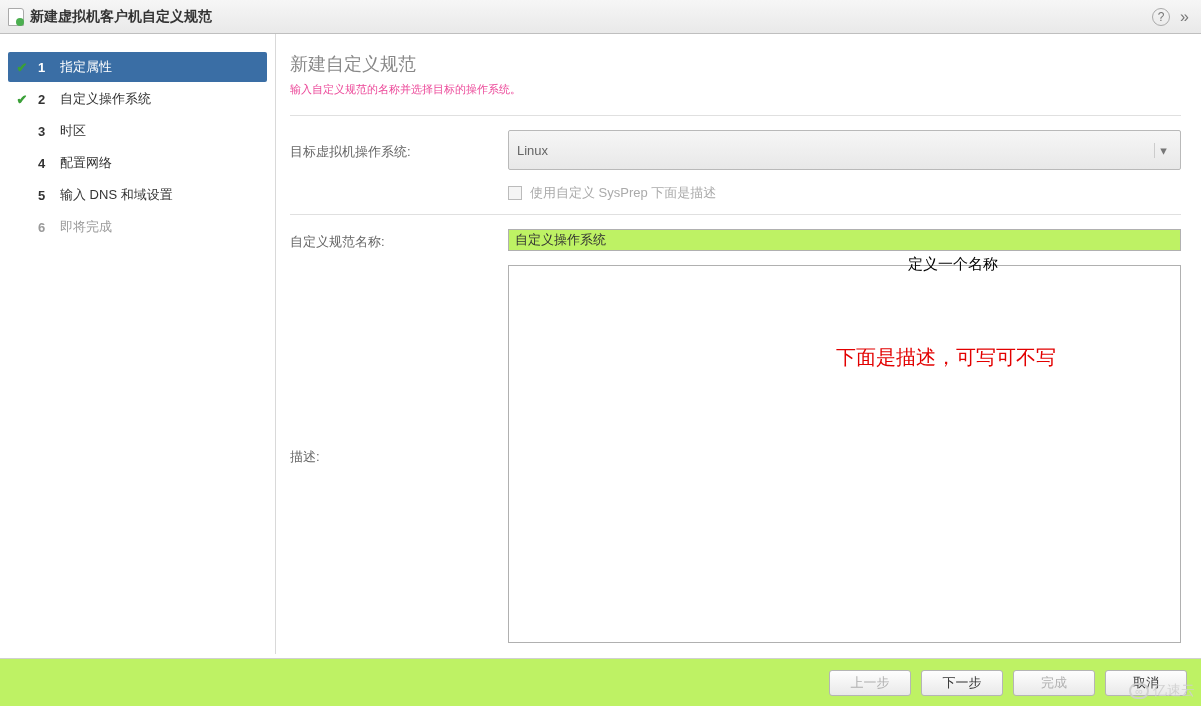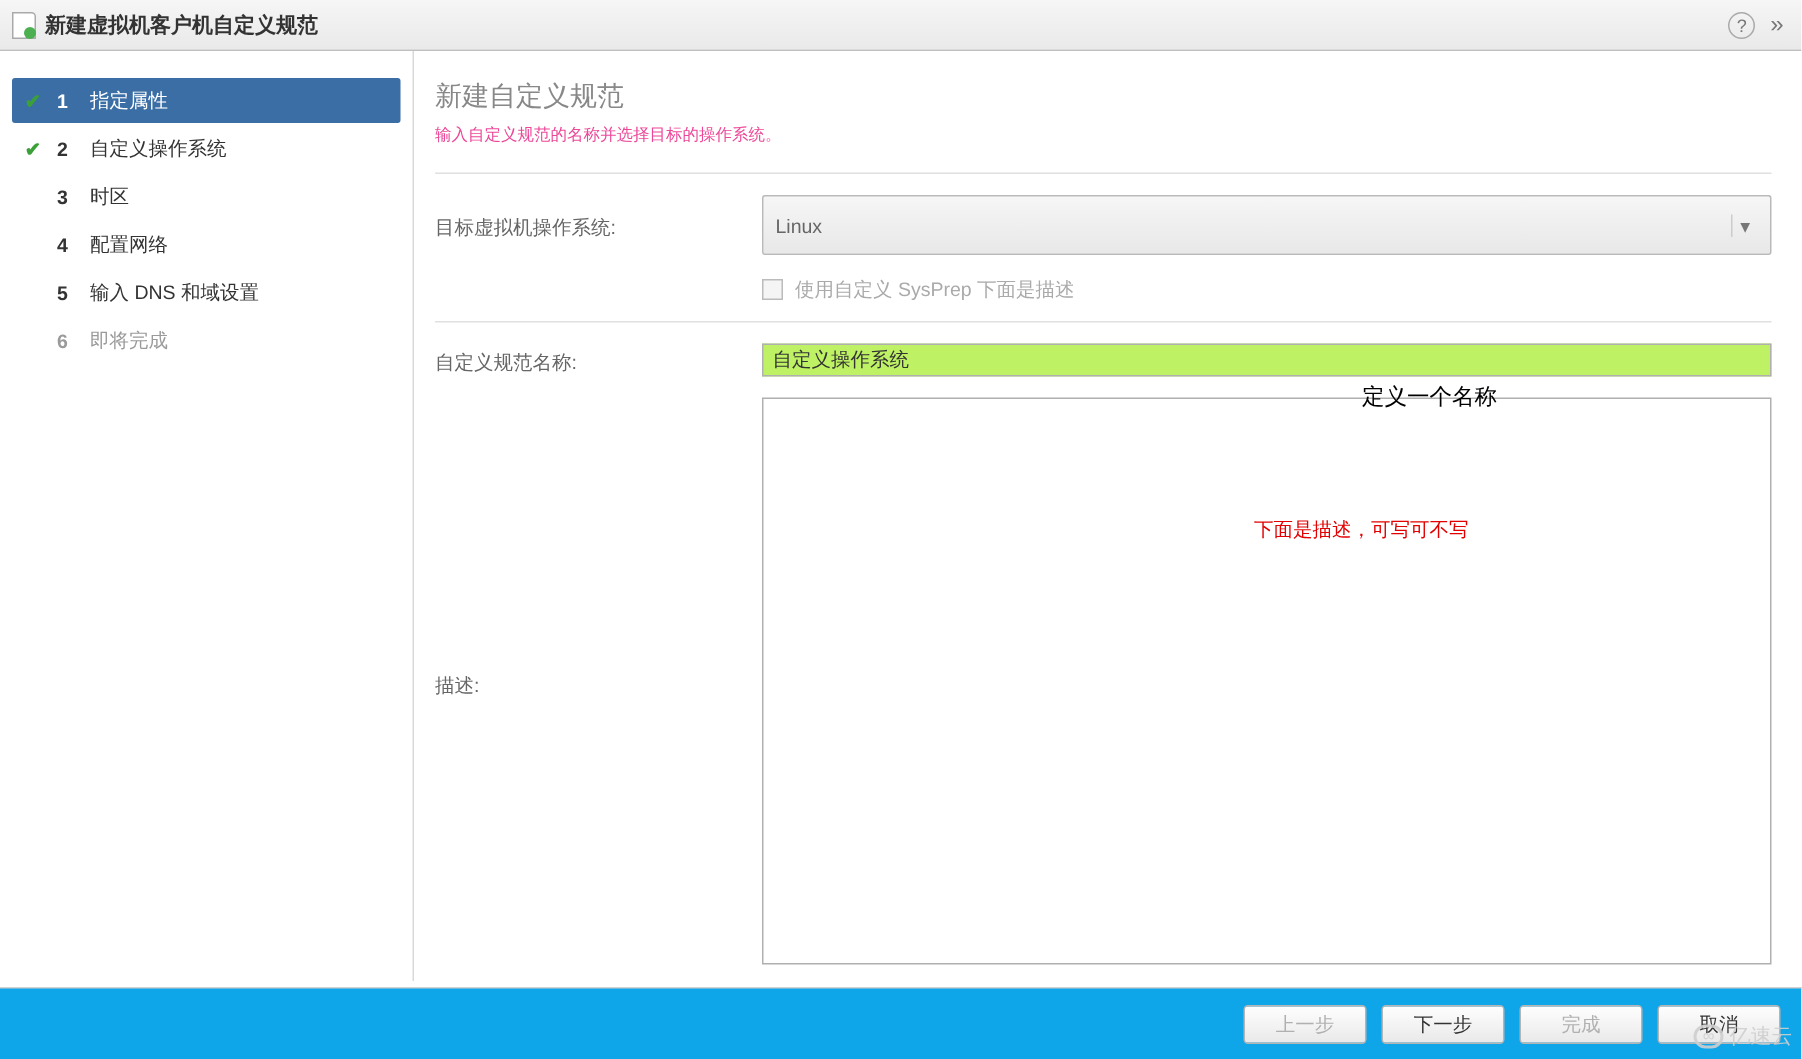--- a/index.html
+++ b/index.html
@@ -140,27 +140,27 @@
     .annot1 {
       position: absolute;
       left: 632px; top: 221px;
       color: #000000;
       font-size: 15px;
     }
     .annot2 {
       position: absolute;
       left: 560px; top: 310px;
       color: #e20000;
-      font-size: 13px;
+      font-size: 20px;
     }
     .footer {
       position:absolute; bottom:0; left:0; right:0;
       height: 48px;
       border-top: 1px solid #d0d0d0;
-      background: #0ea5e9;
+      background: #bef264;
       display: flex;
       justify-content: flex-end;
       align-items: center;
       gap: 10px;
       padding: 0 14px;
     }
     .btn {
       min-width: 82px; height: 26px;
       border: 1px solid #b5b5b5;
       background: linear-gradient(#fefefe,#e9e9e9);

